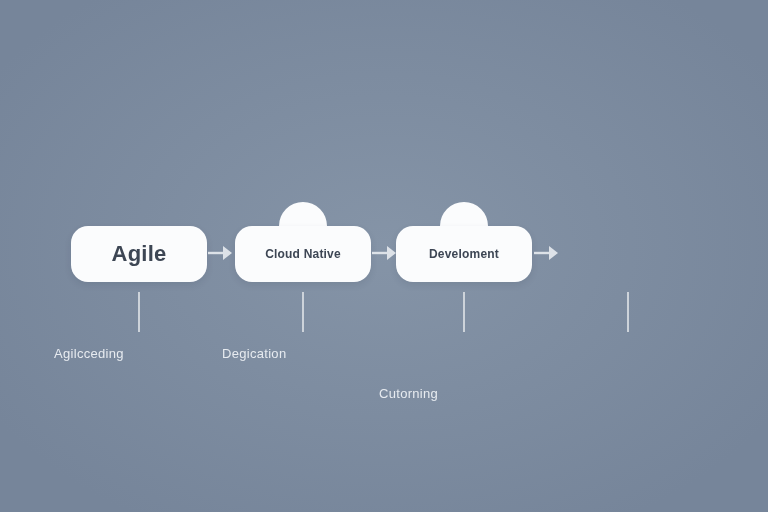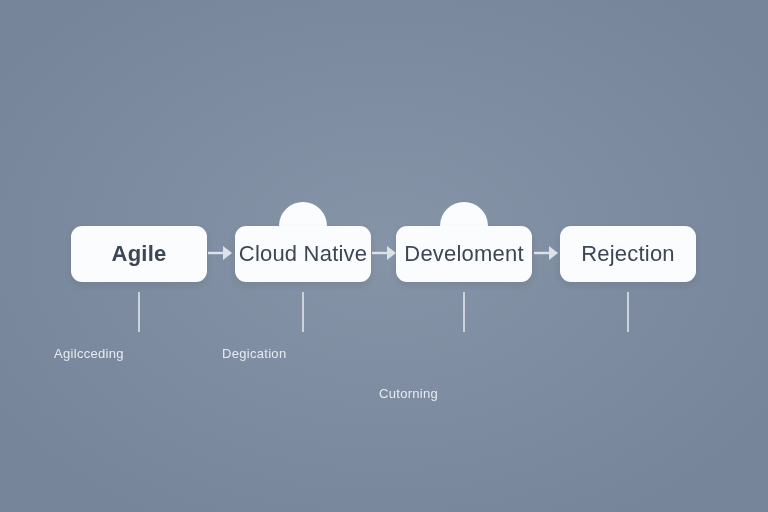--- a/index.html
+++ b/index.html
@@ -17,30 +17,30 @@
     background: radial-gradient(ellipse at 50% 48%,
                 var(--bg_center, #8594a7) 0%,
                 var(--bg_edge, #76859a) 85%);
   }
   .node {
     position: absolute;
     top: 226px;
     width: 136px;
     height: 56px;
     background: var(--node_fill, #fbfcfd);
-    border-radius: 11px;
+    border-radius: 17px;
     box-shadow: 0 3px 7px rgba(30, 40, 55, 0.10);
     display: flex;
     align-items: center;
     justify-content: center;
   }
   .node-title {
     color: var(--title_color, #3d4654);
-    font-size: 22px;
-    font-weight: 400;
+    font-size: 12px;
+    font-weight: 700;
     letter-spacing: 0.2px;
     white-space: nowrap;
   }
   .node-title.primary {
     font-size: 22px;
     font-weight: 700;
   }
   .bump {
     position: absolute;
     top: 202px;
@@ -89,23 +89,20 @@
 
   <div class="node n1">
     <span class="node-title primary">Agile</span>
   </div>
   <div class="node n2">
     <span class="node-title">Cloud Native</span>
   </div>
   <div class="node n3">
     <span class="node-title">Develoment</span>
   </div>
-  <div class="node n4">
-    <span class="node-title">Rejection</span>
-  </div>
 
   <svg class="arrow a1" viewBox="0 0 26 20" xmlns="http://www.w3.org/2000/svg">
     <line x1="1" y1="10" x2="17" y2="10" stroke="#dde2e8" stroke-width="2.4"></line>
     <path d="M16 3 L25 10 L16 17 Z" fill="#dde2e8"></path>
   </svg>
   <svg class="arrow a2" viewBox="0 0 26 20" xmlns="http://www.w3.org/2000/svg">
     <line x1="1" y1="10" x2="17" y2="10" stroke="#dde2e8" stroke-width="2.4"></line>
     <path d="M16 3 L25 10 L16 17 Z" fill="#dde2e8"></path>
   </svg>
   <svg class="arrow a3" viewBox="0 0 26 20" xmlns="http://www.w3.org/2000/svg">

